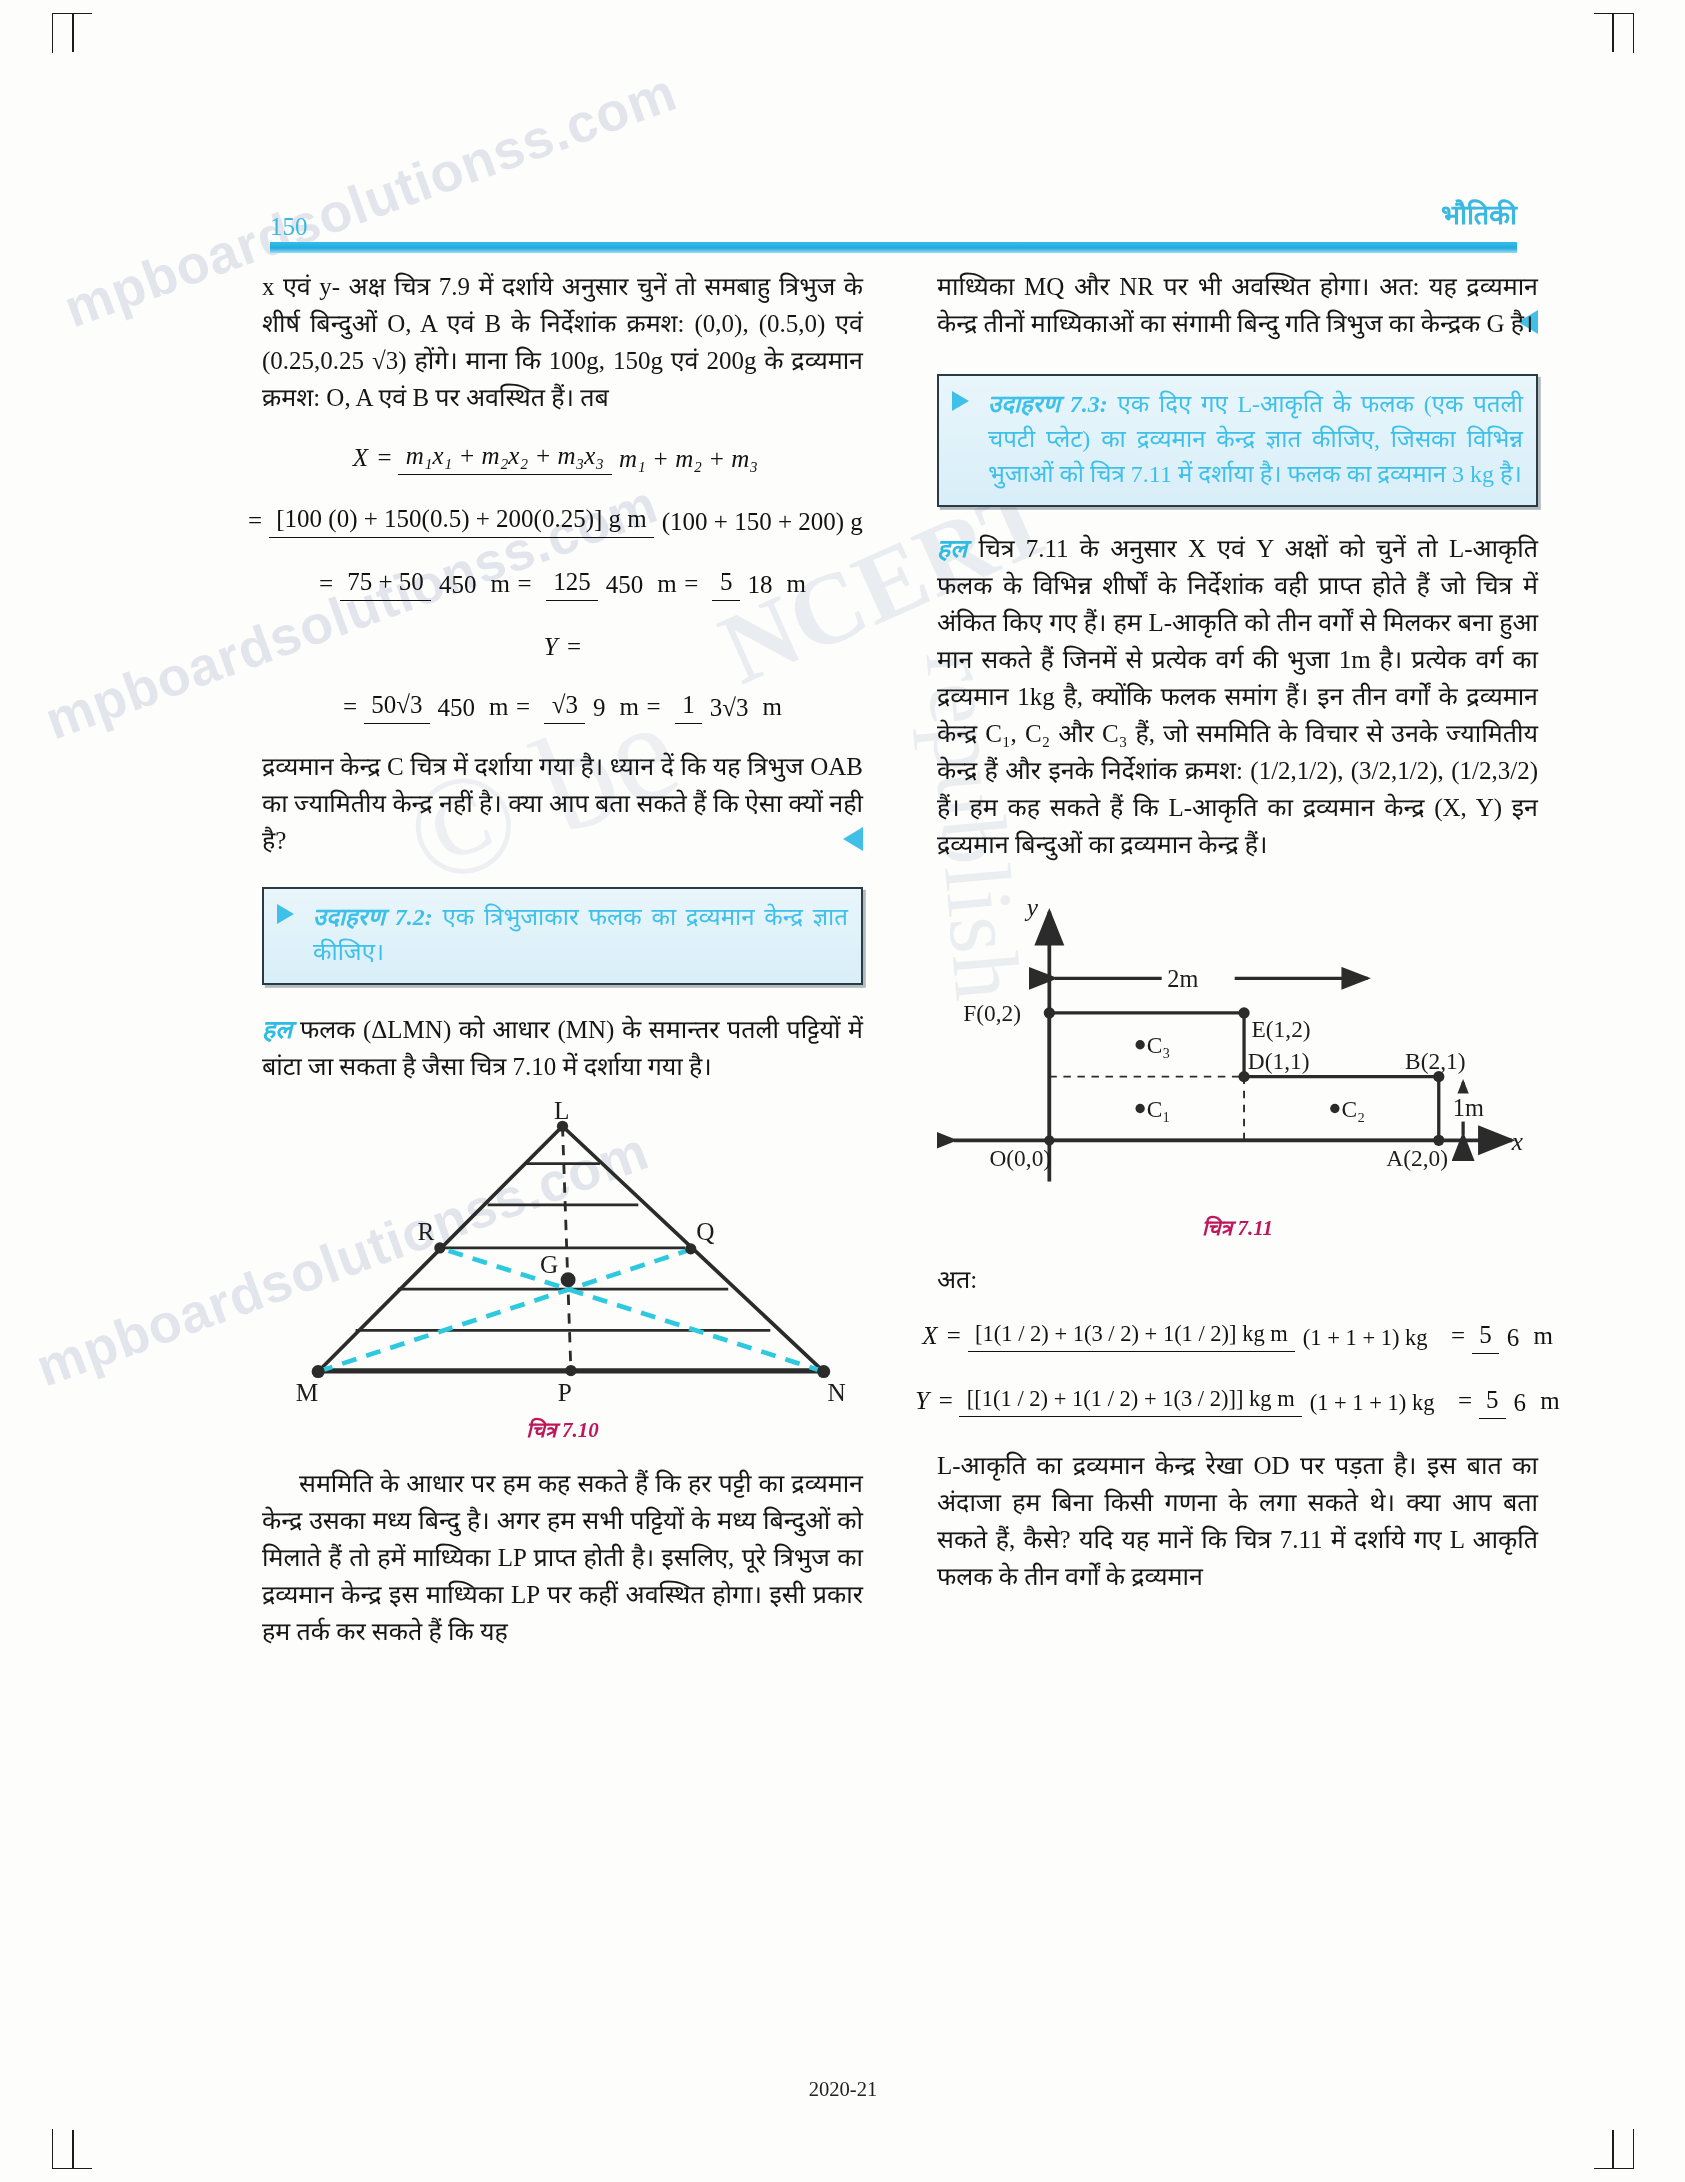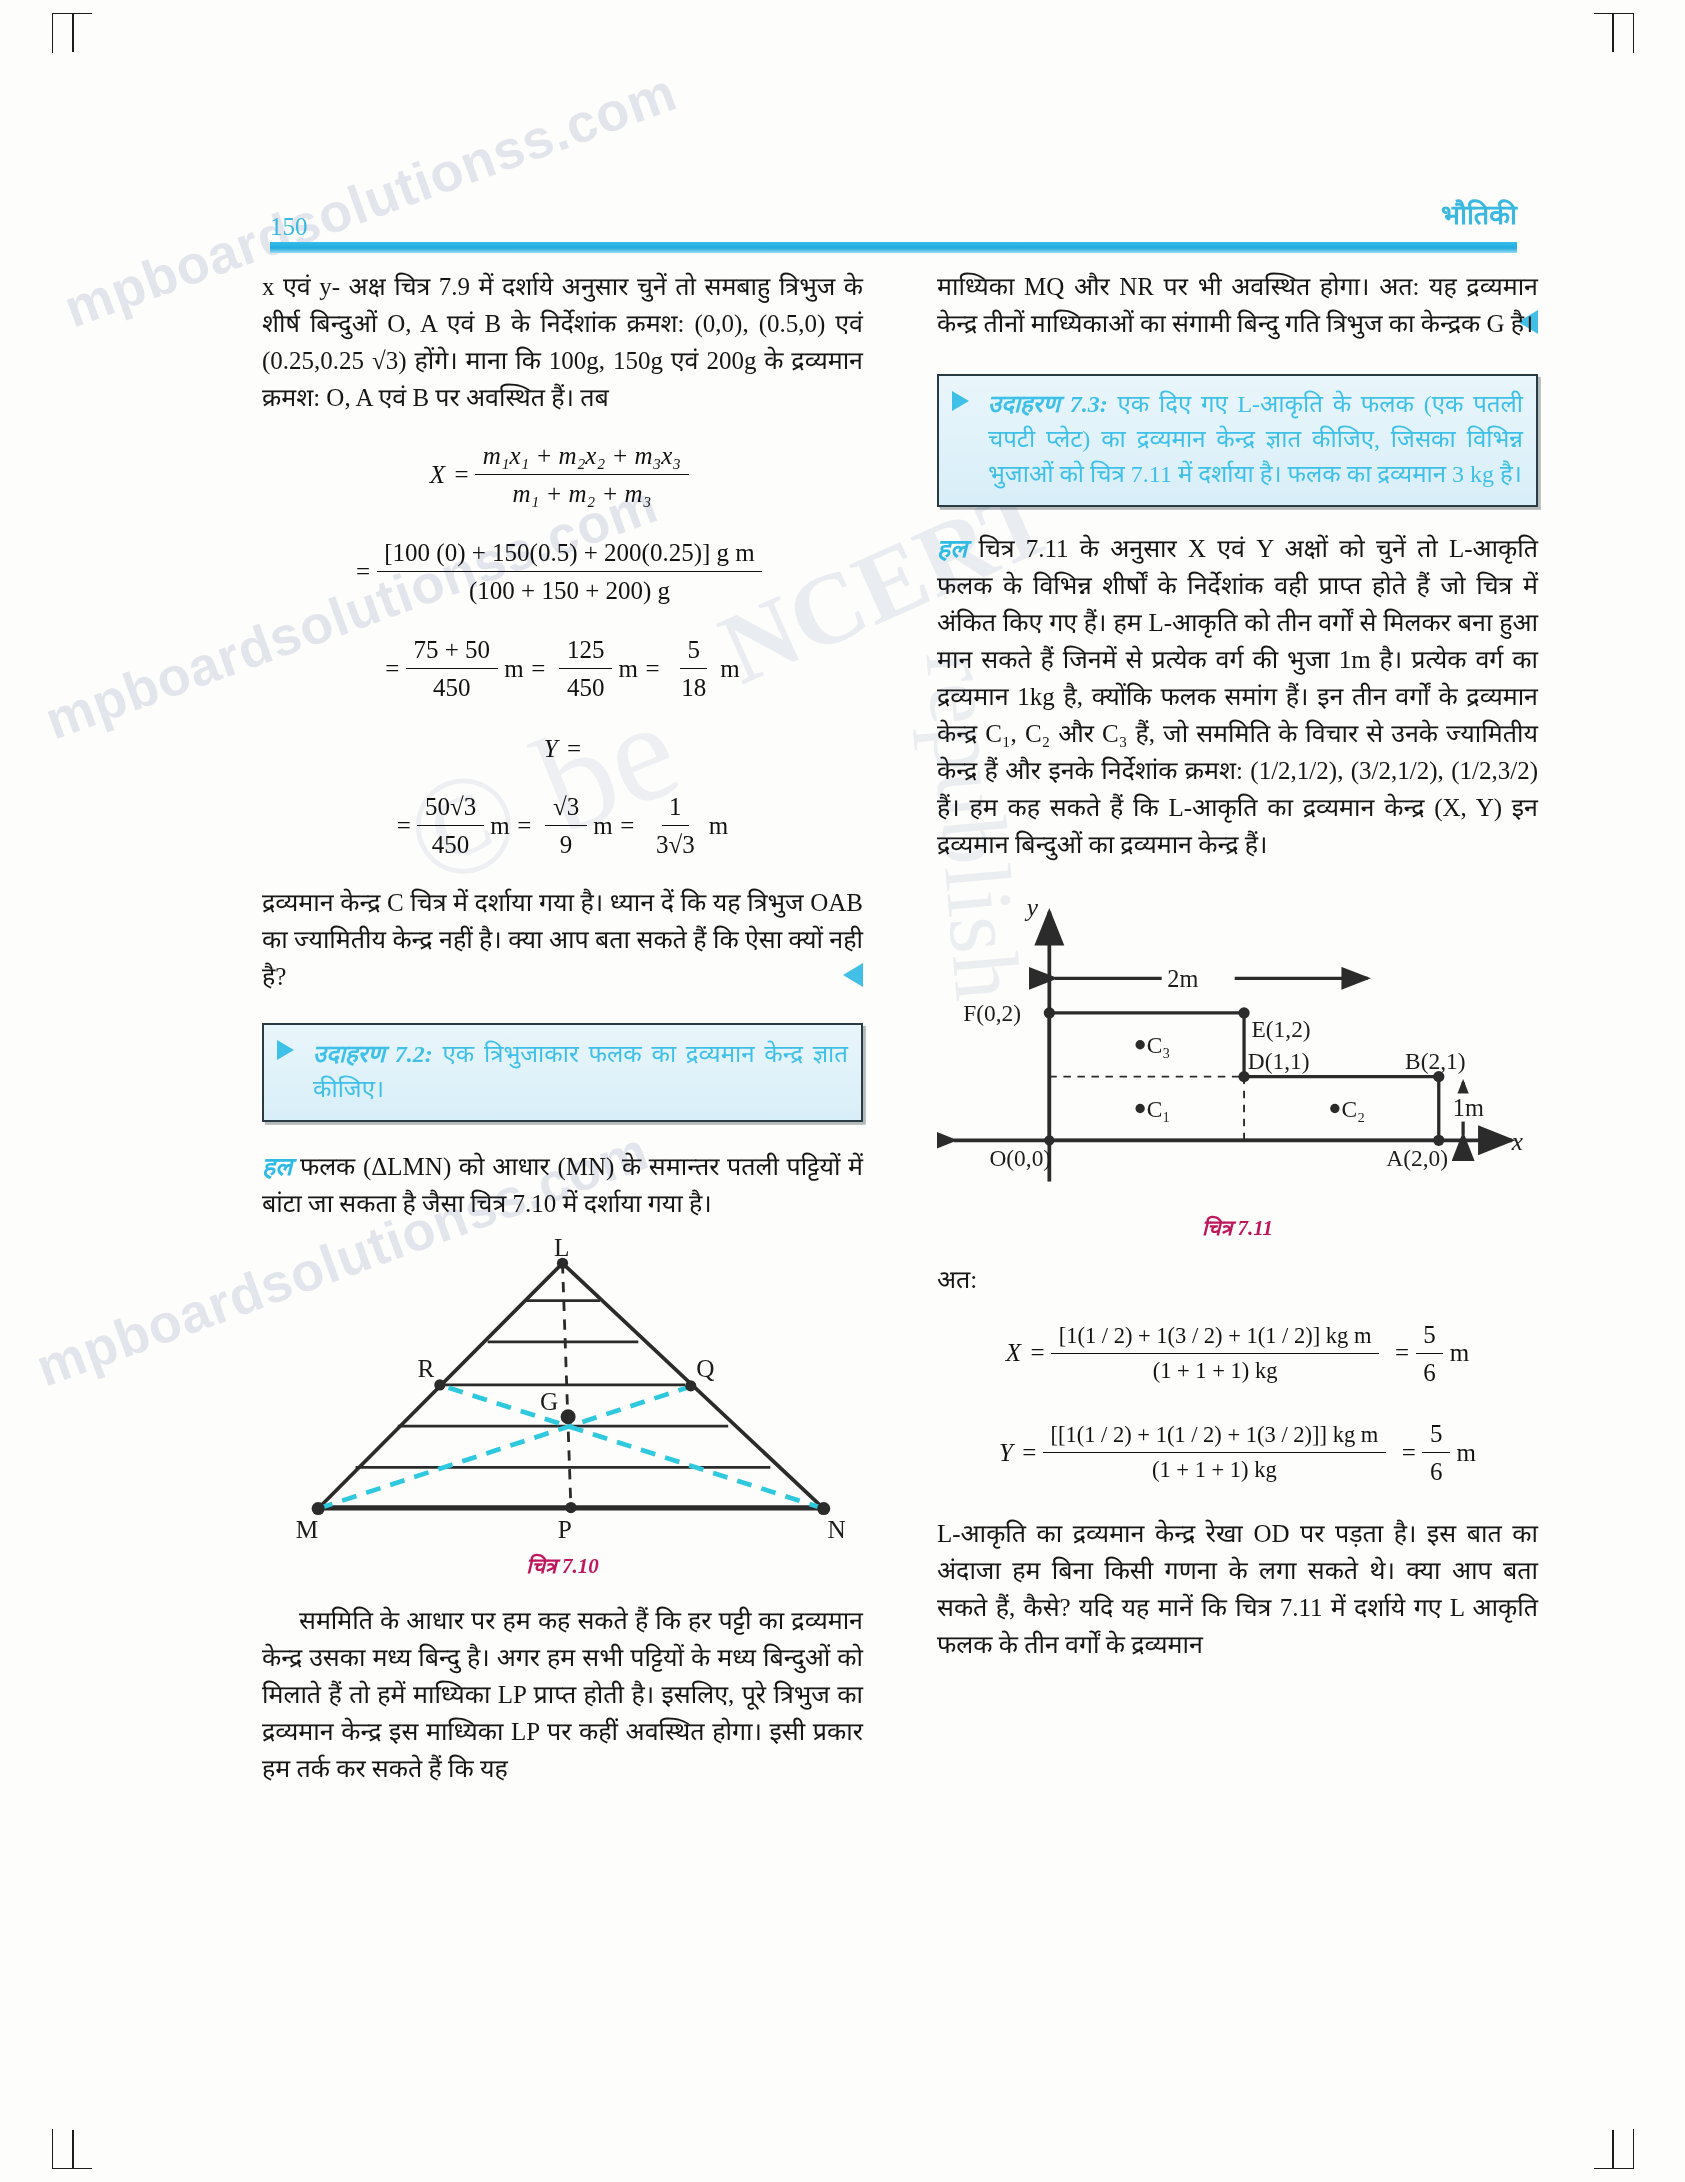--- a/index.html
+++ b/index.html
@@ -148,21 +148,21 @@
     color: #121212;
     display: flex;
     align-items: center;
     justify-content: center;
     margin: 15px 0;
     white-space: nowrap;
   }
   .eq .lhs { margin-right: 9.4px; font-style: italic; }
   .frac {
     display: inline-flex;
-    flex-direction: column;
+    flex-direction: row;
     align-items: center;
     vertical-align: middle;
     margin: 0 6.6px;
   }
   .frac .num {
     padding: 0 7.5px 2.8px 7.5px;
     border-bottom: 1.9px solid #111;
     line-height: 1.25;
   }
   .frac .den {
@@ -484,14 +484,15 @@
       <span class="frac">
         <span class="num">5</span>
         <span class="den">6</span>
       </span>
       <span>m</span>
     </div>
 
     <p class="body" style="margin-top:28px;">L-आकृति का द्रव्यमान केन्द्र रेखा OD पर पड़ता है। इस बात का अंदाजा हम बिना किसी गणना के लगा सकते थे। क्या आप बता सकते हैं, कैसे? यदि यह मानें कि चित्र 7.11 में दर्शाये गए L आकृति फलक के तीन वर्गों के द्रव्यमान</p>
   </div>
 
+  <div id="footer">2020-21</div>
 </div>
 
 
 </body></html>

